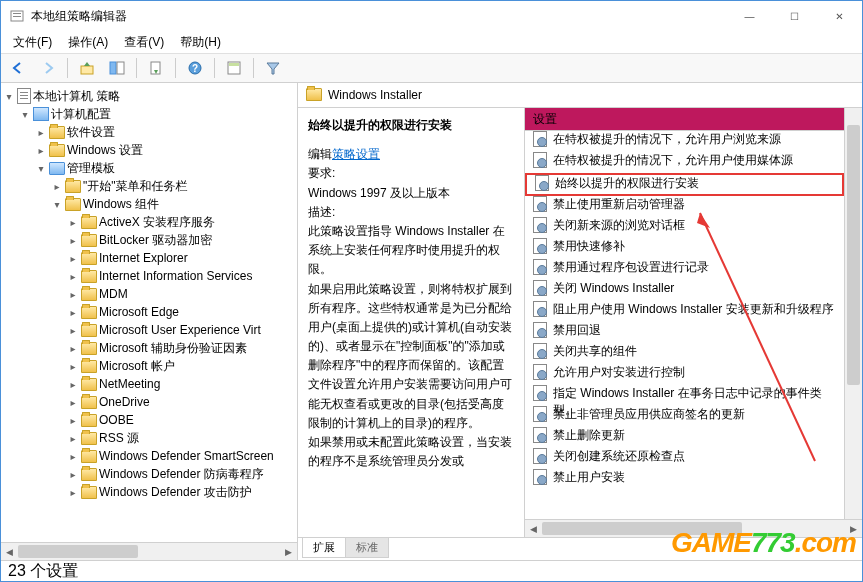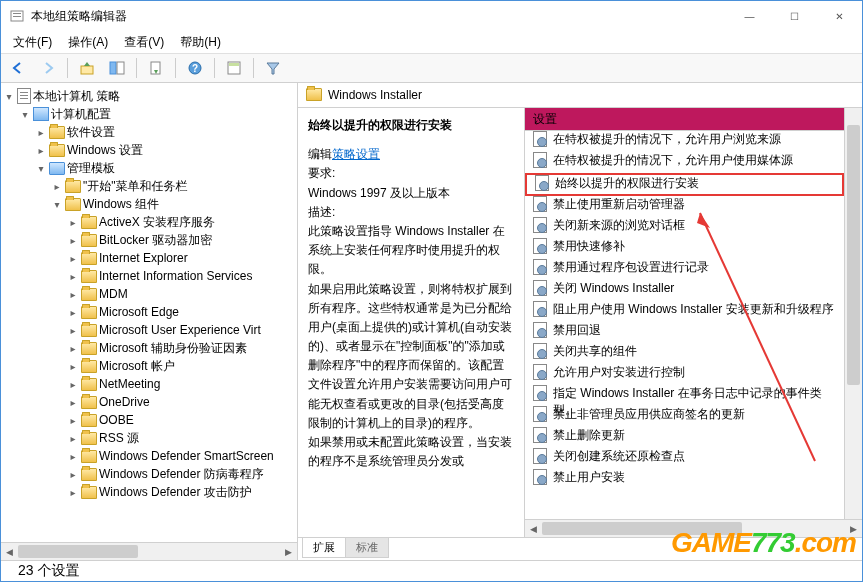--- a/index.html
+++ b/index.html
@@ -42,21 +42,21 @@
 .policy-ico .gear{position:absolute;right:0;bottom:0;width:8px;height:8px;border-radius:50%;background:#8aa8c8;border:1px solid #5a7a9a}
 .hscroll{height:17px;border-top:1px solid #d0d0d0;background:#f0f0f0;position:relative}
 .hscroll .thumb{position:absolute;left:17px;top:2px;height:13px;width:120px;background:#cdcdcd;border-radius:2px}
 .hscroll .arr{position:absolute;top:0;width:17px;height:17px;display:flex;align-items:center;justify-content:center;font-size:9px;color:#666}
 .hscroll .arr.l{left:0}.hscroll .arr.r{right:0}
 .vscroll{width:17px;border-left:1px solid #d0d0d0;background:#f0f0f0;position:relative}
 .vscroll .thumb{position:absolute;top:17px;left:2px;width:13px;height:60px;background:#cdcdcd;border-radius:2px}
 .tabs{height:22px;display:flex;align-items:flex-start;padding:0 4px;border-top:1px solid #d0d0d0;font-size:11px}
 .tab{padding:2px 10px;border:1px solid #d0d0d0;border-top:none;background:#fff;margin-right:-1px;position:relative}
 .tab.inactive{background:#e5e5e5;color:#666}
-.status{height:20px;border-top:1px solid #d0d0d0;display:flex;align-items:center;padding:0 17px;font-size:14px}
+.status{height:20px;border-top:1px solid #d0d0d0;display:flex;align-items:center;padding:0 7px;font-size:16px}
 .arrow{position:absolute;pointer-events:none;z-index:10}
 .watermark{position:absolute;right:6px;bottom:22px;font-size:28px;font-weight:900;font-style:italic;letter-spacing:-1px;pointer-events:none;z-index:20}
 .watermark .a{color:#ff9900}
 .watermark .b{color:#33cc33}
 </style>
 </head>
 <body>
 
 <div class="window">
   <div class="titlebar">

